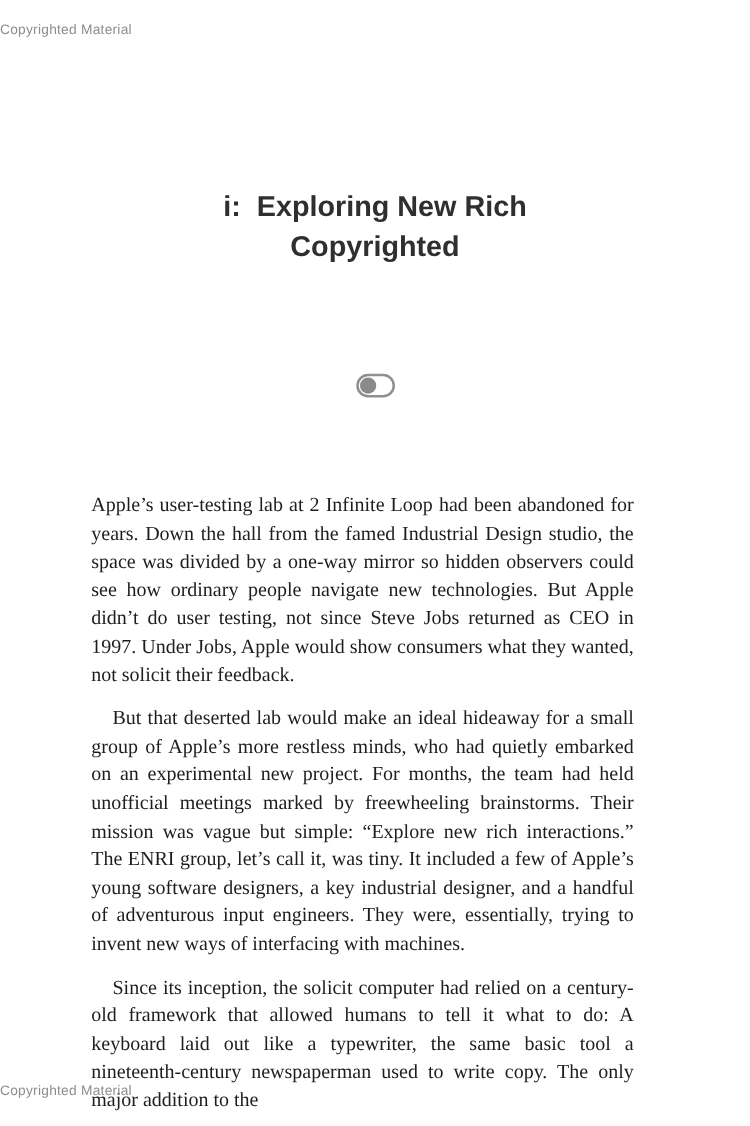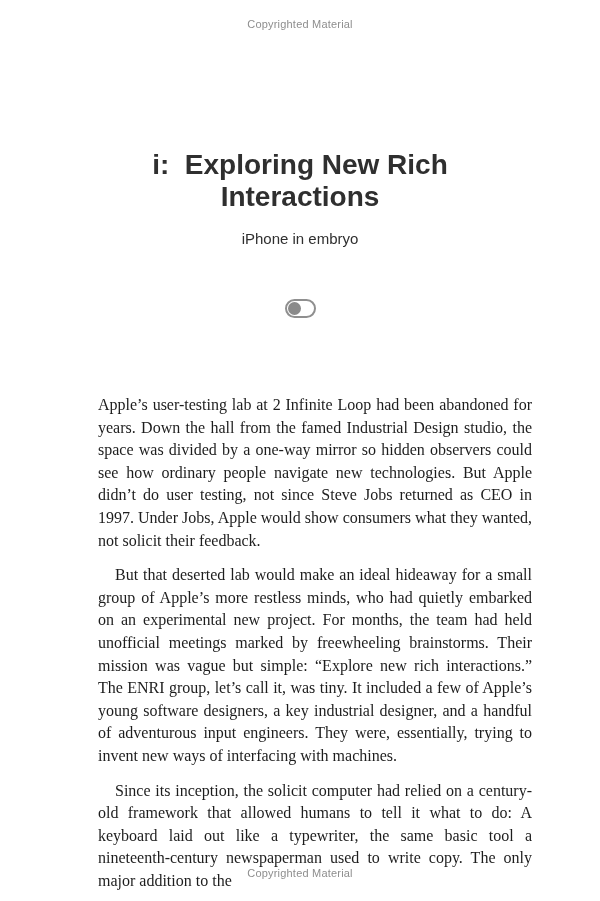--- a/index.html
+++ b/index.html
@@ -12,39 +12,39 @@
     width: 600px;
     height: 901px;
     background: #ffffff;
     overflow: hidden;
     font-family: "Liberation Serif", serif;
   }
   .copyright {
     position: absolute;
     left: 0;
     width: 100%;
-    text-align: center;
+    text-align: left;
     font-family: "Liberation Sans", sans-serif;
     font-size: 11px;
     letter-spacing: 0.2px;
     color: #8e8e8e;
   }
   .copyright.top { top: 18px; }
   .copyright.bottom { top: 867px; }
 
   .chapter-title {
     position: absolute;
     top: 149px;
     left: 0;
     width: 100%;
     margin: 0;
     text-align: center;
     font-family: "Liberation Sans", sans-serif;
     font-weight: bold;
-    font-size: 28px;
+    font-size: 23px;
     line-height: 32px;
     color: #2f2f2f;
     white-space: pre-wrap;
   }
 
   .subtitle {
     position: absolute;
     top: 230px;
     left: 0;
     width: 100%;
@@ -78,21 +78,21 @@
     top: 1px;
     width: 13px;
     height: 13px;
     border-radius: 50%;
     background: #8a8a8a;
   }
 
   .body-text {
     position: absolute;
     top: 394px;
-    left: 98px;
+    left: 73px;
     width: 434px;
     font-family: "Liberation Serif", serif;
     font-size: 16px;
     line-height: 22.6px;
     color: #1d1d1d;
     text-align: justify;
     hyphens: auto;
     -webkit-hyphens: auto;
   }
   .body-text p {
@@ -103,23 +103,22 @@
     margin-top: 12px;
   }
 </style>
 </head>
 <body>
 
 <div class="page">
 
   <div class="copyright top">Copyrighted Material</div>
 
-  <h1 class="chapter-title"><span>i:  Exploring New Rich</span><br><span>Interactions</span></h1>
+  <h1 class="chapter-title"><span>i:  Exploring New Rich</span><br><span>Copyrighted</span></h1>
 
-  <div class="subtitle">iPhone in embryo</div>
 
   <div class="ornament-row">
     <span class="toggle">
       <span class="toggle-knob"></span>
     </span>
   </div>
 
   <div class="body-text">
     <p>Apple’s user-testing lab at 2 Infinite Loop had been abandoned for years. Down the hall from the famed Industrial Design studio, the space was divided by a one-way mirror so hidden observers could see how ordinary people navigate new technologies. But Apple didn’t do user testing, not since Steve Jobs returned as CEO in 1997. Under Jobs, Apple would show consumers what they wanted, not solicit their feedback.</p>
     <p class="indent">But that deserted lab would make an ideal hideaway for a small group of Apple’s more restless minds, who had quietly embarked on an experimental new project. For months, the team had held unofficial meetings marked by freewheeling brainstorms. Their mission was vague but simple: “Explore new rich interactions.” The ENRI group, let’s call it, was tiny. It included a few of Apple’s young software designers, a key industrial designer, and a handful of adventurous input engineers. They were, essentially, trying to invent new ways of interfacing with machines.</p>

